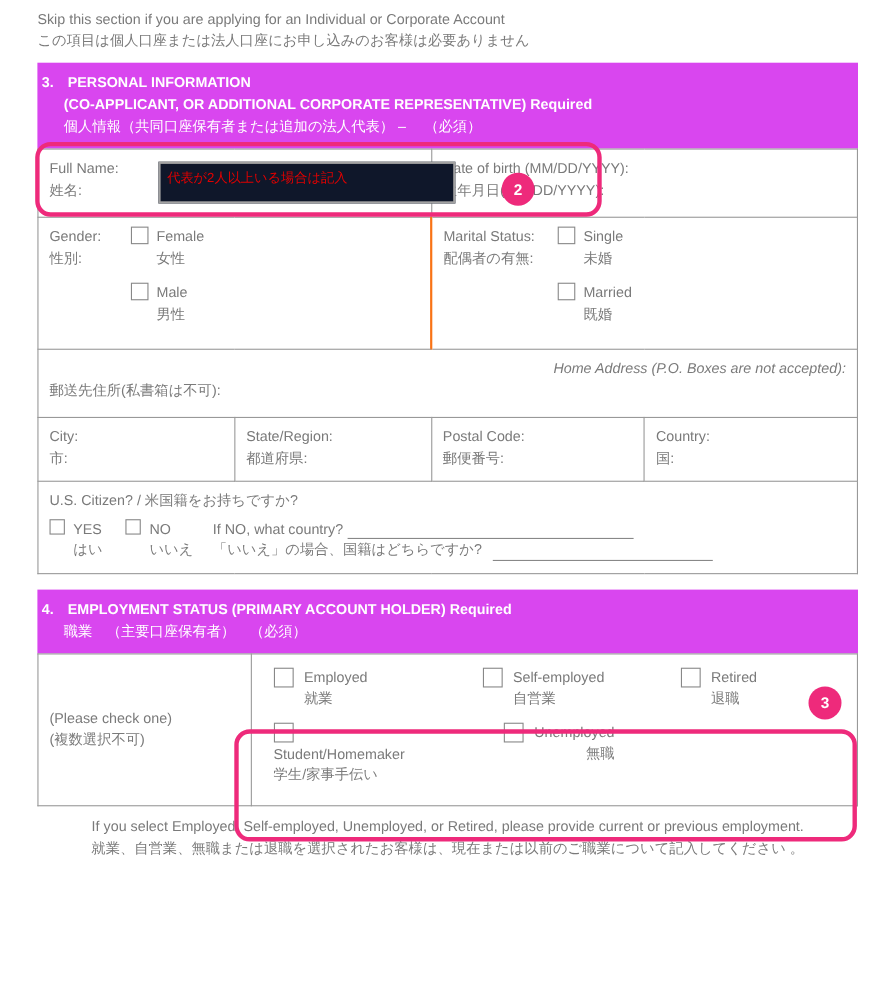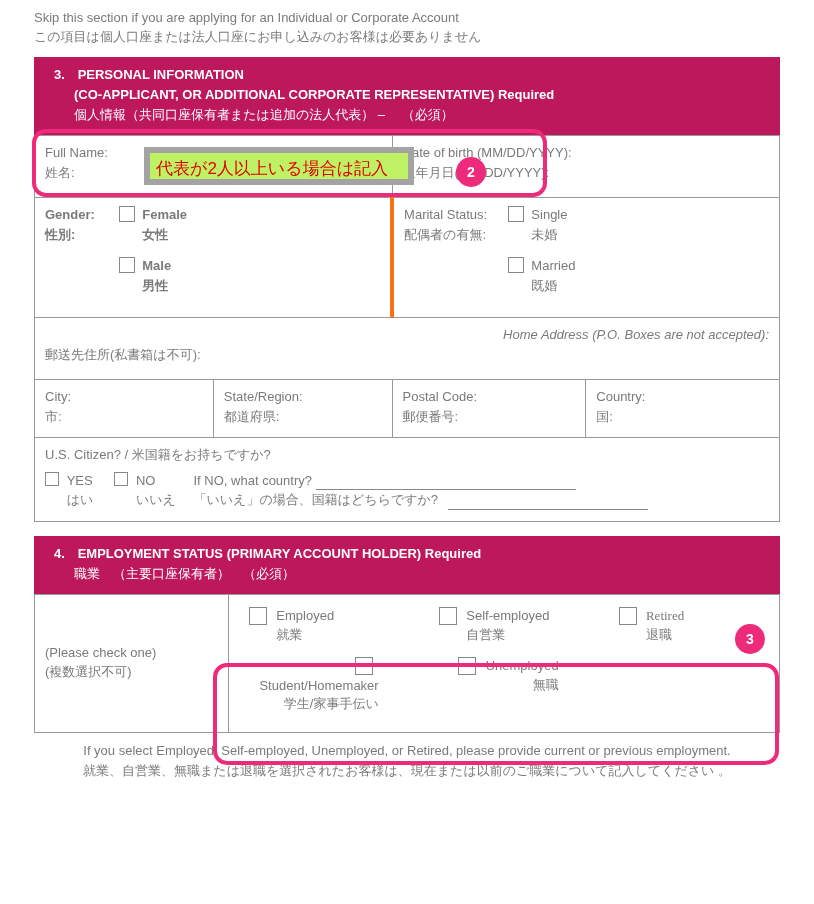--- a/index.html
+++ b/index.html
@@ -7,23 +7,23 @@
     font-family: Arial, "Hiragino Sans", "Meiryo", sans-serif;
     font-size: 13px;
     color: #7a7a7a;
     background: #fff;
     width: 814px;
     padding: 0;
   }
   .page { padding: 9px 34px 20px 34px; position: relative; }
   .skip-note { margin-bottom: 10px; line-height: 1.45; }
   .section-header {
-    background: #be185d;
+    background: #d946ef;
     color: #fff;
-    padding: 8px 12px 10px 20px;
+    padding: 8px 12px 10px 4px;
     line-height: 1.55;
     font-size: 13px;
   }
   .section-header .num { display:inline-block; width: 20px; }
   .section-header .bold { font-weight: bold; }
   .tbl { border-collapse: collapse; width: 100%; }
   .tbl td { border: 1px solid #999; vertical-align: top; padding: 7px 10px 10px 10px; line-height: 1.5; }
   .lbl-en { }
   .lbl-jp { }
   .row-pink {
@@ -38,27 +38,27 @@
     color: #fff;
     border-radius: 50%;
     text-align: center;
     line-height: 30px;
     font-weight: bold;
     font-size: 14px;
     pointer-events: none;
     position: absolute;
   }
   .red-box {
-    border: 6px solid #a3a3a3;
+    border: 2px solid #a3a3a3;
     color: #e00000;
     position: absolute;
     padding: 4px 6px;
-    font-size: 17px;
+    font-size: 12px;
     line-height: 1.4;
-    background: #bef264;
+    background: #0f172a;
   }
   .checkbox {
     display: inline-block;
     width: 16px; height: 16px;
     border: 1px solid #888;
     vertical-align: top;
     margin-right: 4px;
     margin-top: 1px;
   }
   .checkbox-sm {
@@ -121,21 +121,21 @@
         <div class="lbl-en">Full Name:</div>
         <div class="lbl-jp">姓名:</div>
       </td>
       <td colspan="2">
         <div class="lbl-en">Date of birth (MM/DD/YYYY):</div>
         <div class="lbl-jp">生年月日(MM/DD/YYYY):</div>
       </td>
     </tr>
 
     <tr>
-      <td colspan="3" style="border-right:4px solid #f97316;font-weight:bold;">
+      <td colspan="3" style="border-right:2px solid #f97316;">
         <div style="display:inline-block; vertical-align:top; width:70px;">
           <div>Gender:</div>
           <div>性別:</div>
         </div>
         <div class="gender-pair">
           <div class="chk-pair">
             <span class="checkbox"></span>
             <span style="display:inline-block;">
               <div>Female</div>
               <div>女性</div>
@@ -267,31 +267,31 @@
           <div style="flex:0 0 180px;">
             <div class="emp-opt">
               <span class="cb"></span>
               <span class="txt">
                 <div>Self-employed</div>
                 <div>自営業</div>
               </span>
             </div>
           </div>
           <div>
-            <div class="emp-opt" style="margin-right:0;font-family:Liberation Serif, serif;">
+            <div class="emp-opt" style="margin-right:0;">
               <span class="cb"></span>
               <span class="txt">
                 <div>Retired</div>
                 <div>退職</div>
               </span>
             </div>
           </div>
         </div>
         <div style="display:flex;">
-          <div style="flex:0 0 190px;text-align:right;">
+          <div style="flex:0 0 190px;">
             <div class="emp-opt">
               <span class="cb"></span>
               <span class="txt">
                 <div>Student/Homemaker</div>
                 <div>学生/家事手伝い</div>
               </span>
             </div>
           </div>
           <div style="flex:0 0 180px;text-align:right;">
             <div class="emp-opt">

